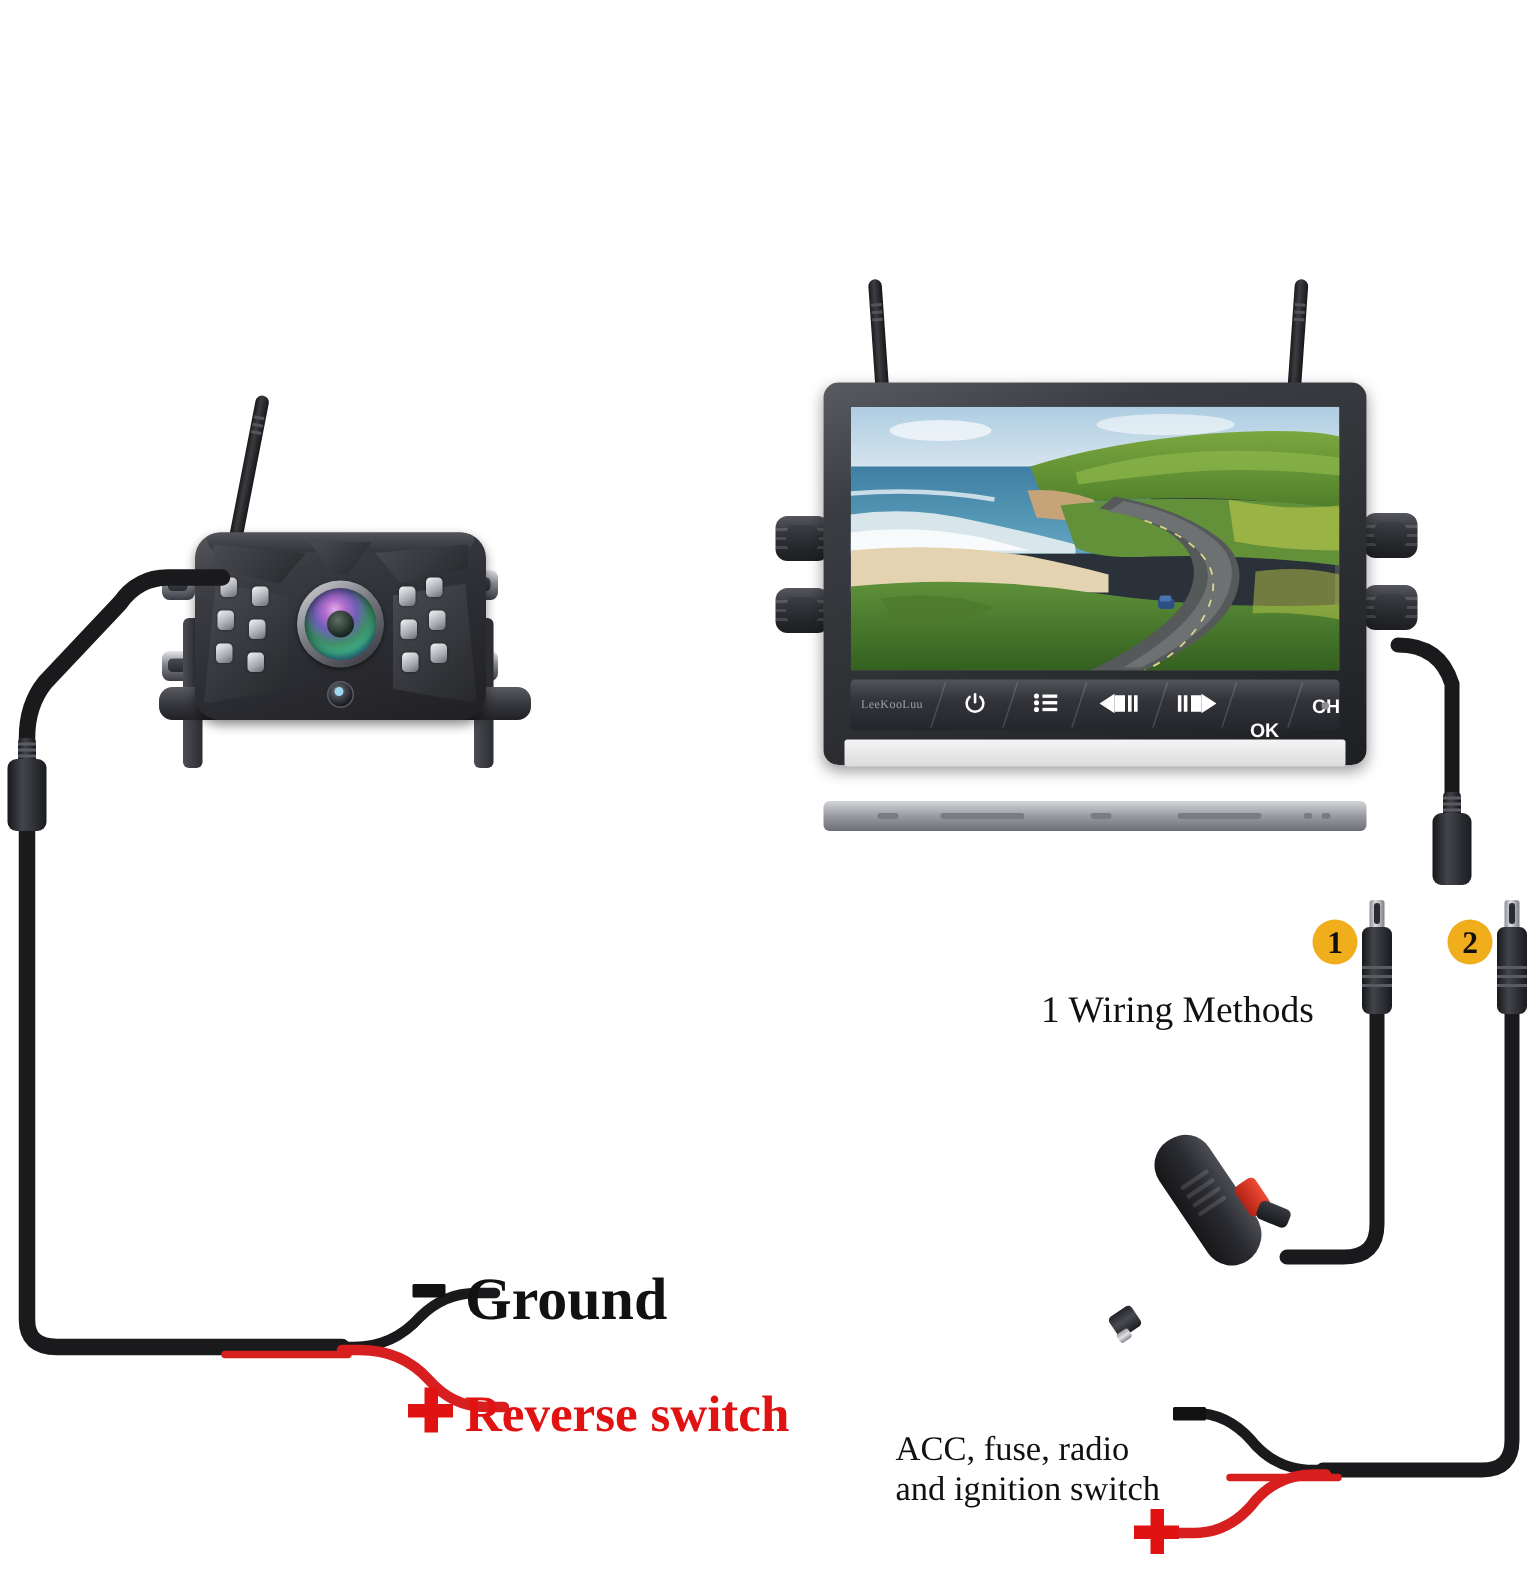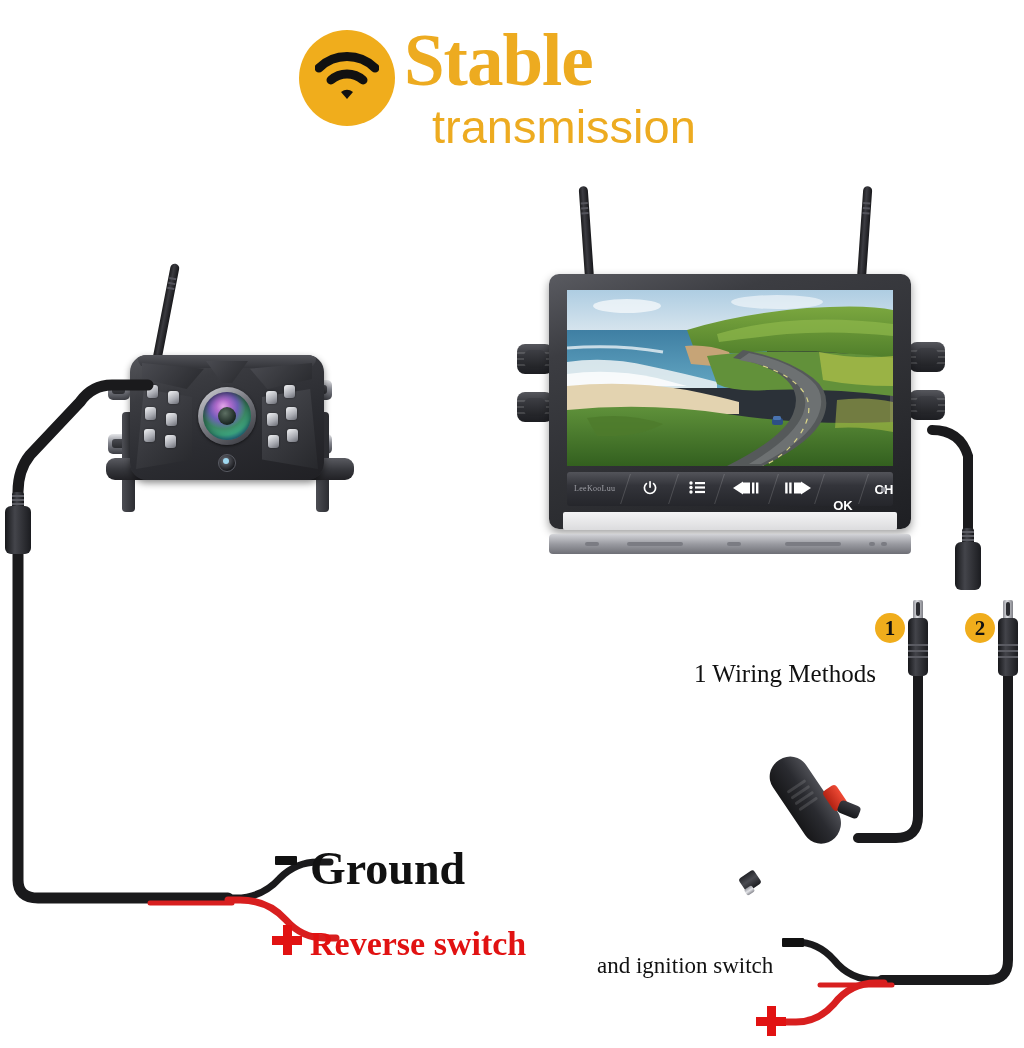--- a/index.html
+++ b/index.html
@@ -58,21 +58,21 @@
   .bracket-base{position:absolute;left:14px;top:196px;width:248px;height:22px;border-radius:9px;
       background:linear-gradient(180deg,#5a5b61,#35363b 55%,#212125);}
   .bracket-hole{position:absolute;top:7px;height:9px;border-radius:5px;
       background:#f7f7f8;box-shadow:inset 0 1px 2px rgba(0,0,0,.45);}
 
   
   #monitor-unit{left:505px;top:182px;width:460px;height:390px;}
   .mon-antenna{position:absolute;width:9px;height:92px;border-radius:5px;
       background:linear-gradient(90deg,#1b1b1d,#3c3c42 40%,#17171a);}
   .mon-antenna .rib{position:absolute;left:1px;width:7px;height:1.6px;background:#54545c;}
-  .mon-shell{position:absolute;left:44px;top:92px;width:362px;height:255px;border-radius:10px;
+  .mon-shell{position:absolute;left:44px;top:73px;width:362px;height:255px;border-radius:10px;
       background:linear-gradient(160deg,#5a5b61 0%,#3c3d42 22%,#2a2b2f 70%,#1e1f23 100%);
       box-shadow:0 4px 10px rgba(0,0,0,.4);}
   .mon-screen{position:absolute;left:18px;top:16px;width:326px;height:176px;
       background:#2b3138;box-shadow:inset 0 0 0 3px #4d4e54;overflow:hidden;}
   .mon-knob{position:absolute;width:36px;height:30px;border-radius:8px;
       background:linear-gradient(180deg,#56575d,#303136 45%,#1d1e22);}
   .mon-knob .kr{position:absolute;width:100%;height:2px;background:rgba(255,255,255,.14);}
   .mon-knob:after{content:"";position:absolute;left:7px;top:6px;width:22px;height:18px;
       border-radius:6px;background:linear-gradient(180deg,#3d3e44,#222327);}
   .ctrlbar{position:absolute;left:18px;top:198px;width:326px;height:34px;border-radius:3px;
@@ -124,46 +124,35 @@
   .cig-strain{position:absolute;left:101px;top:17px;width:22px;height:13px;border-radius:4px;
       background:linear-gradient(180deg,#3a3b41,#17181b);transform:rotate(22deg);}
 
   
   .sym-minus{position:absolute;width:22px;height:9px;background:#111;border-radius:1px;}
   .sym-plus{position:absolute;width:30px;height:30px;}
   .sym-plus:before,.sym-plus:after{content:"";position:absolute;background:#e11212;}
   .sym-plus:before{left:0;top:11px;width:30px;height:9px;}
   .sym-plus:after{left:11px;top:0;width:9px;height:30px;}
   .lbl{position:absolute;font-family:"Liberation Serif",serif;font-weight:700;white-space:nowrap;}
-  #label-ground{left:310px;top:842px;font-size:46px;color:#111;}
+  #label-ground{left:310px;top:842px;font-size:40px;color:#111;}
   #label-reverse{left:310px;top:925px;font-size:34px;color:#e11212;}
   #label-wiring{left:694px;top:660px;font-size:25px;color:#111;
       font-family:"Liberation Serif",serif;font-weight:400;}
   #label-acc{left:597px;top:952px;font-size:23px;color:#111;font-weight:400;
       font-family:"Liberation Serif",serif;line-height:1.18;text-align:left;}
   .badge-num{position:absolute;width:30px;height:30px;border-radius:50%;background:#f0ad1c;
       color:#111;font-family:"Liberation Serif",serif;font-weight:700;font-size:21px;
       display:flex;align-items:center;justify-content:center;}
 </style>
 </head>
 <body>
 
 <div class="stage">
 
-  <div class="abs" id="header-banner">
-    <div class="abs" id="wifi-badge">
-      <svg width="64" height="52" viewBox="0 0 64 52">
-        <path d="M4 16 A40 40 0 0 1 60 16" stroke="#111" stroke-width="9" fill="none" stroke-linecap="round"></path>
-        <path d="M16 28 A24 24 0 0 1 48 28" stroke="#111" stroke-width="9" fill="none" stroke-linecap="round"></path>
-        <path d="M26 40 A10 10 0 0 1 38 40 L32 47 Z" fill="#111"></path>
-      </svg>
-    </div>
-    <div class="abs" id="title-stable">Stable</div>
-    <div class="abs" id="title-transmission">transmission</div>
-  </div>
 
   <div class="abs" id="camera-unit">
     <div class="cam-antenna">
       <div class="rib" style="top:14px"></div>
       <div class="rib" style="top:19px"></div>
       <div class="rib" style="top:24px"></div>
     </div>
 
     <div class="cam-screw" style="left:16px;top:118px"></div>
     <div class="cam-screw" style="left:16px;top:172px"></div>
@@ -443,17 +432,18 @@
   <div class="sym-minus abs" style="left:275px;top:856px"></div>
   <div class="lbl abs" id="label-ground">Ground</div>
 
   <div class="sym-plus abs" style="left:272px;top:925px"></div>
   <div class="lbl abs" id="label-reverse">Reverse switch</div>
 
   <div class="abs" id="label-wiring">1 Wiring Methods</div>
 
   <div class="sym-minus abs" style="left:782px;top:938px"></div>
   <div class="abs" id="label-acc">
+    <div>ACC, fuse, radio</div>
     <div>and ignition switch</div>
   </div>
   <div class="sym-plus abs" style="left:756px;top:1006px"></div>
 
 </div>
 
 </body></html>

